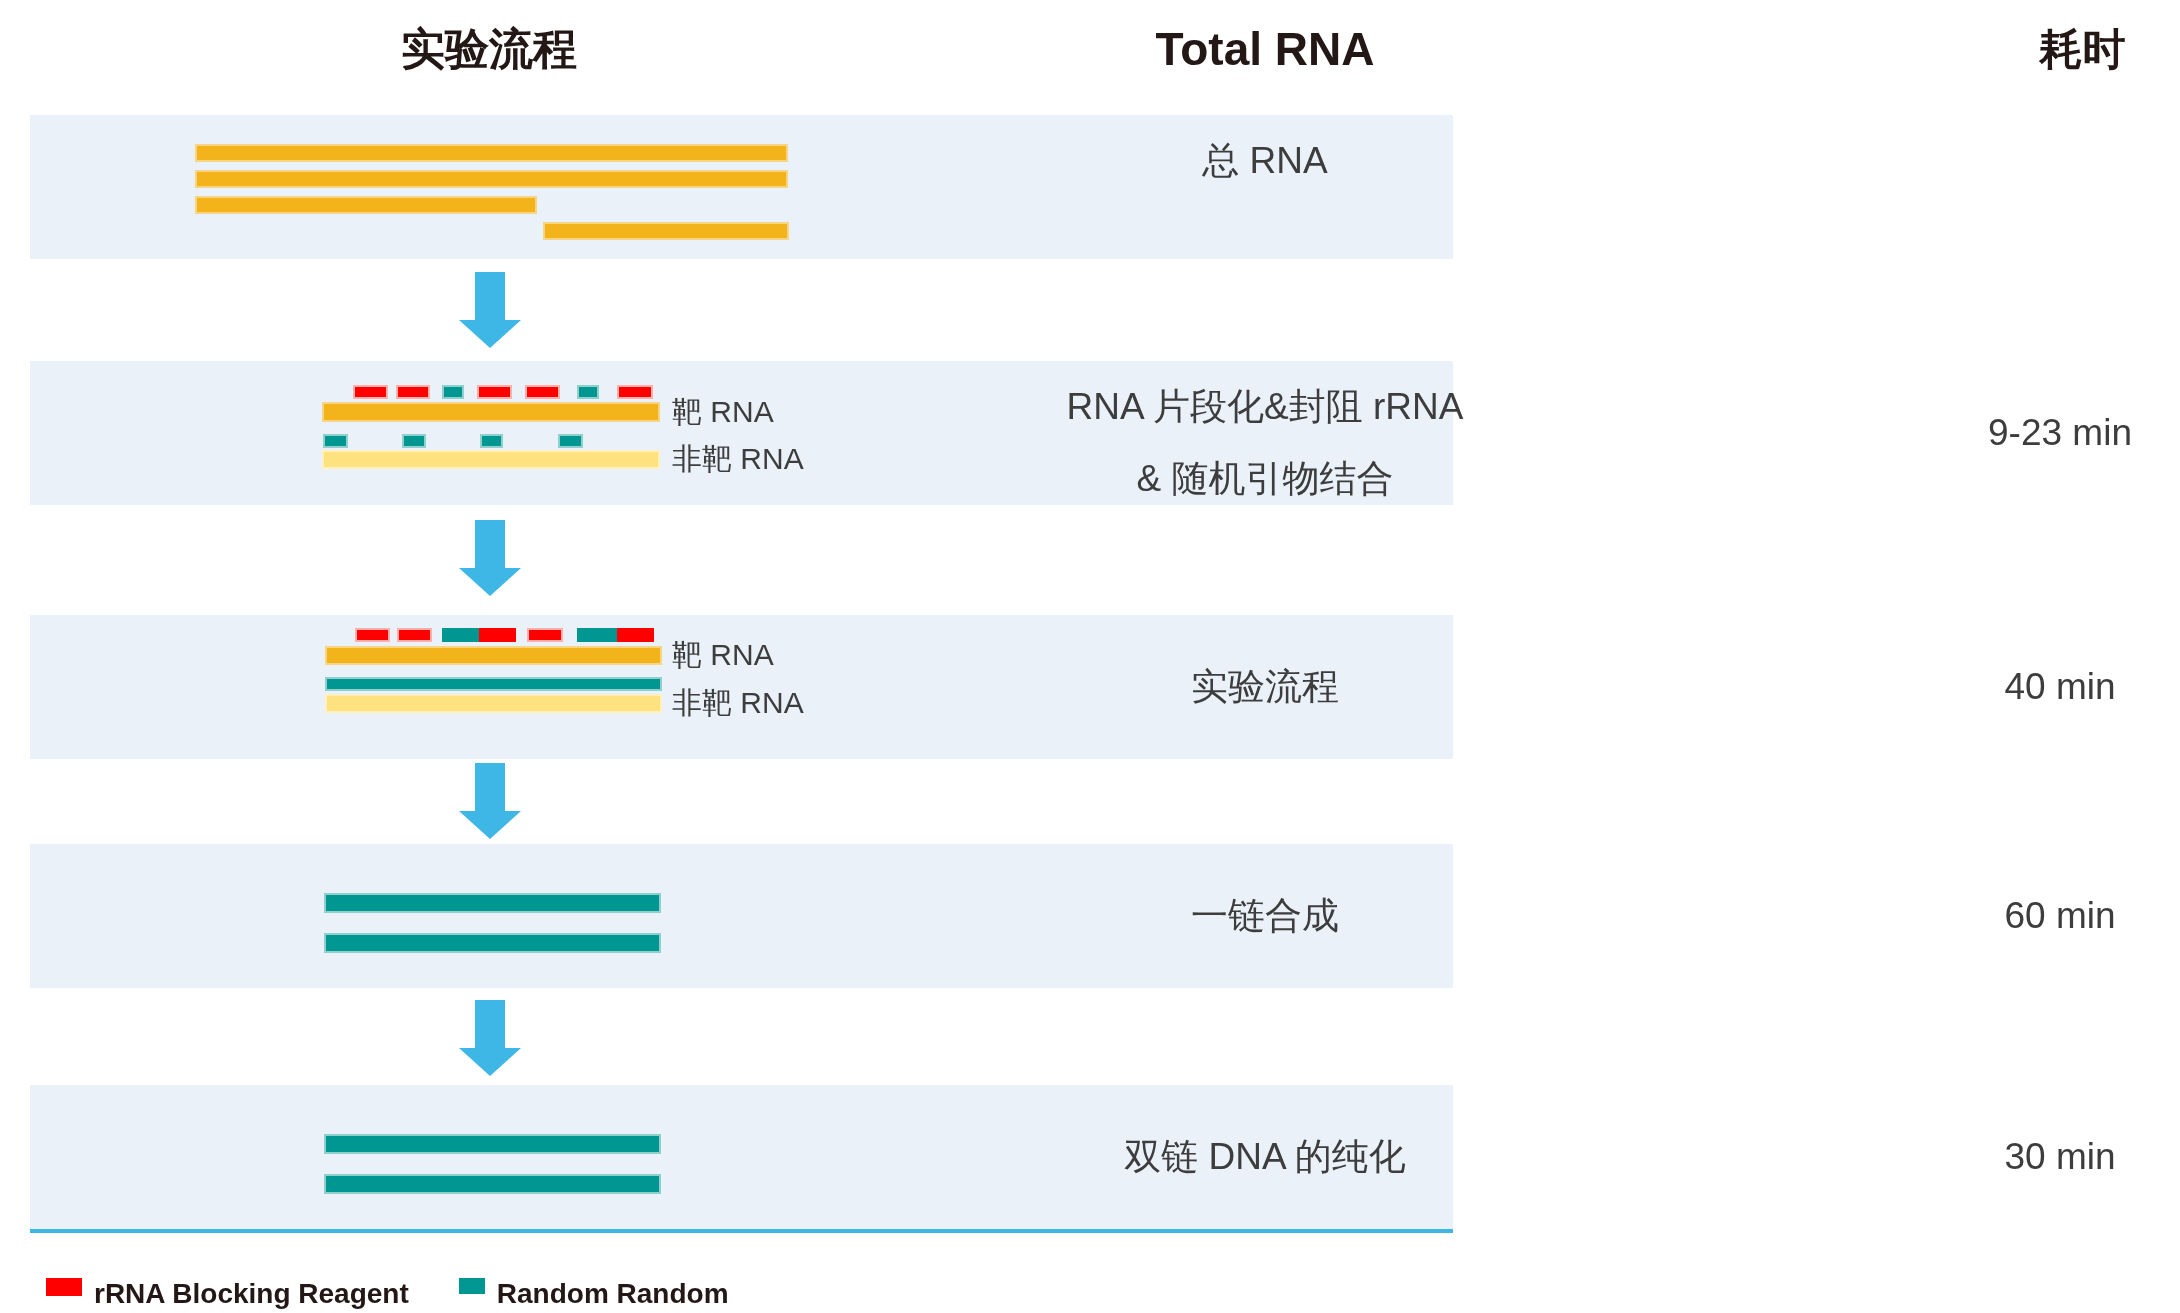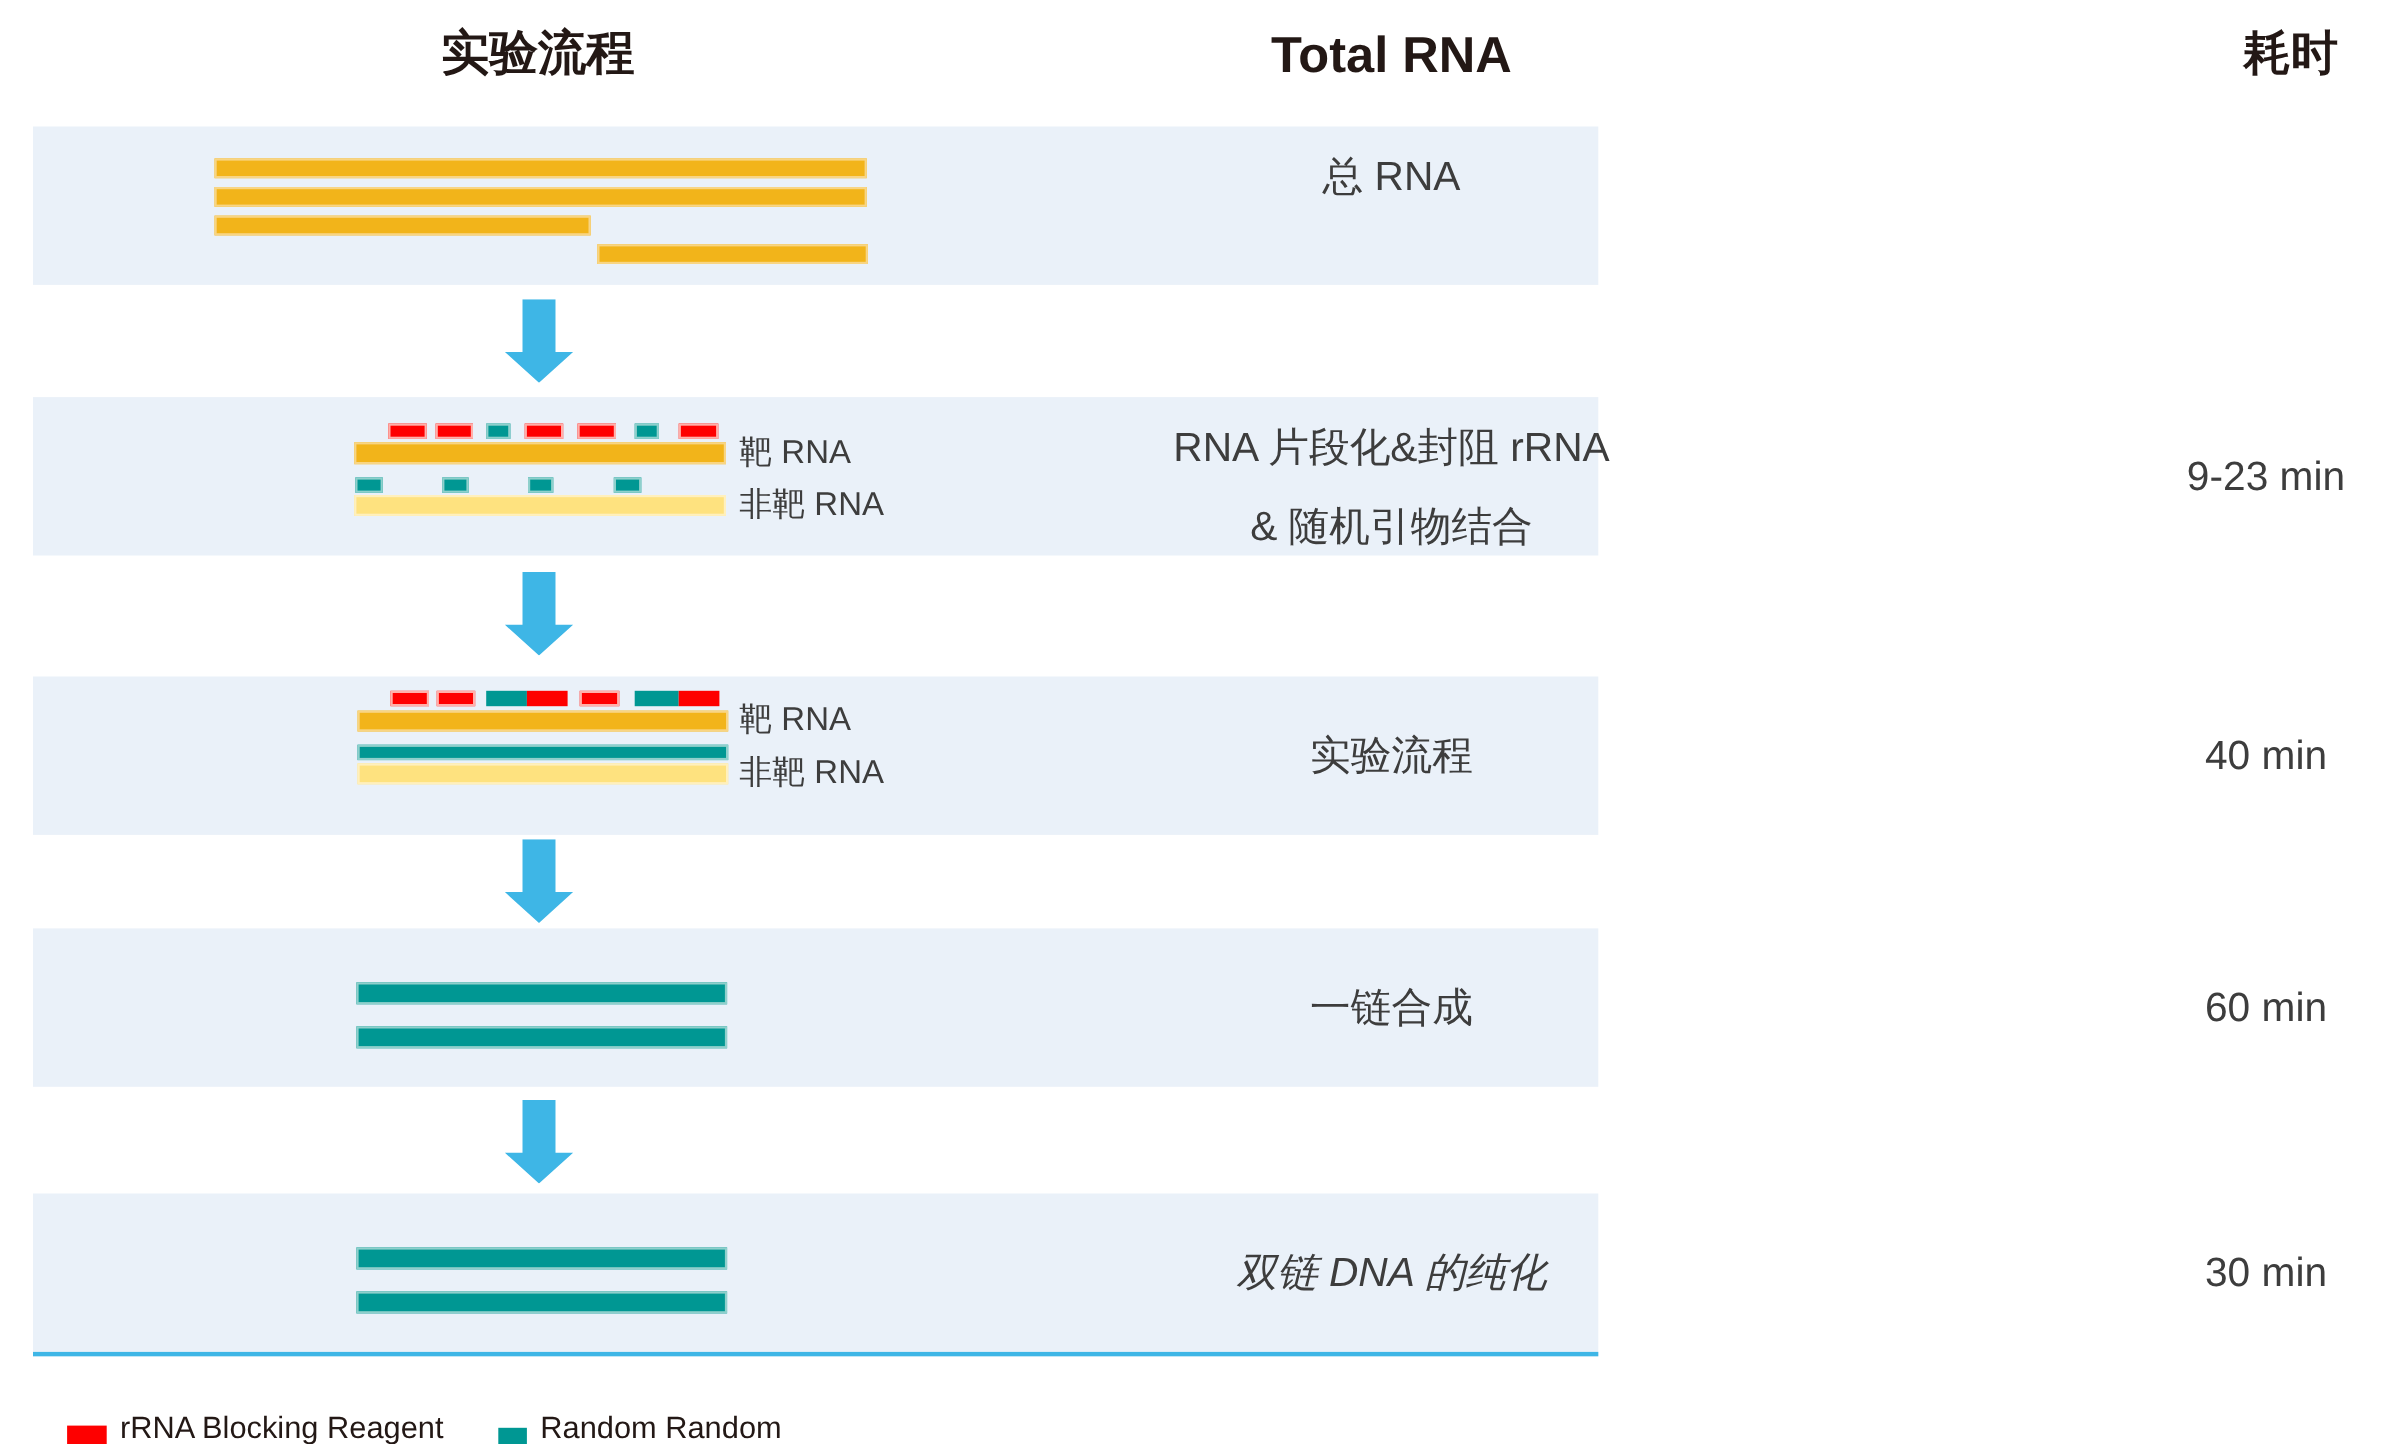--- a/index.html
+++ b/index.html
@@ -39,21 +39,21 @@
     font-size:37px;color:var(--body-text);
   }
   .step-text.two-line{top:10px;line-height:72px;}
   .step-text.one-line{top:0;height:144px;line-height:144px;}
   .time-label{
     position:absolute;left:1935px;width:250px;height:144px;line-height:144px;
     text-align:center;font-size:37px;color:var(--body-text);white-space:nowrap;
   }
   .arrow{position:absolute;left:459px;width:62px;height:76px;}
   .arrow svg{display:block;width:62px;height:76px;fill:var(--arrow-blue);}
-  .legend{position:absolute;left:61px;top:1278px;height:36px;display:flex;align-items:flex-end;}
+  .legend{position:absolute;left:46px;top:1278px;height:36px;display:flex;align-items:flex-start;font-weight:bold;}
   .legend .swatch-red{width:36px;height:18px;background:var(--red);margin-right:12px;}
   .legend .swatch-teal{width:26px;height:16px;background:var(--teal);margin:0 12px 0 50px;}
   .legend .legend-text{font-size:28px;color:var(--heading-text);white-space:nowrap;}
 </style>
 </head>
 <body>
 
 <div class="canvas">
 
   <div class="col-header" style="left:289px;width:400px;">实验流程</div>
@@ -146,21 +146,21 @@
     <div class="step-text one-line">一链合成</div>
   </div>
   <div class="time-label" style="top:844px;">60 min</div>
 
   <div class="arrow" style="top:1000px;">
     <svg viewBox="0 0 62 76" aria-hidden="true">
         <polygon points="16,0 46,0 46,48 62,48 31,76 0,48 16,48"></polygon>
       </svg>
   </div>
 
-  <div class="panel last" style="top:1085px;font-style:italic;">
+  <div class="panel last" style="top:1085px;">
     <div class="bar bar-teal" style="left:294px;top:49px;width:337px;height:20px;"></div>
     <div class="bar bar-teal" style="left:294px;top:89px;width:337px;height:20px;"></div>
     <div class="step-text one-line">双链 DNA 的纯化</div>
   </div>
   <div class="time-label" style="top:1085px;">30 min</div>
 
   <div class="legend">
     <div class="swatch-red"></div>
     <div class="legend-text">rRNA Blocking Reagent</div>
     <div class="swatch-teal"></div>

